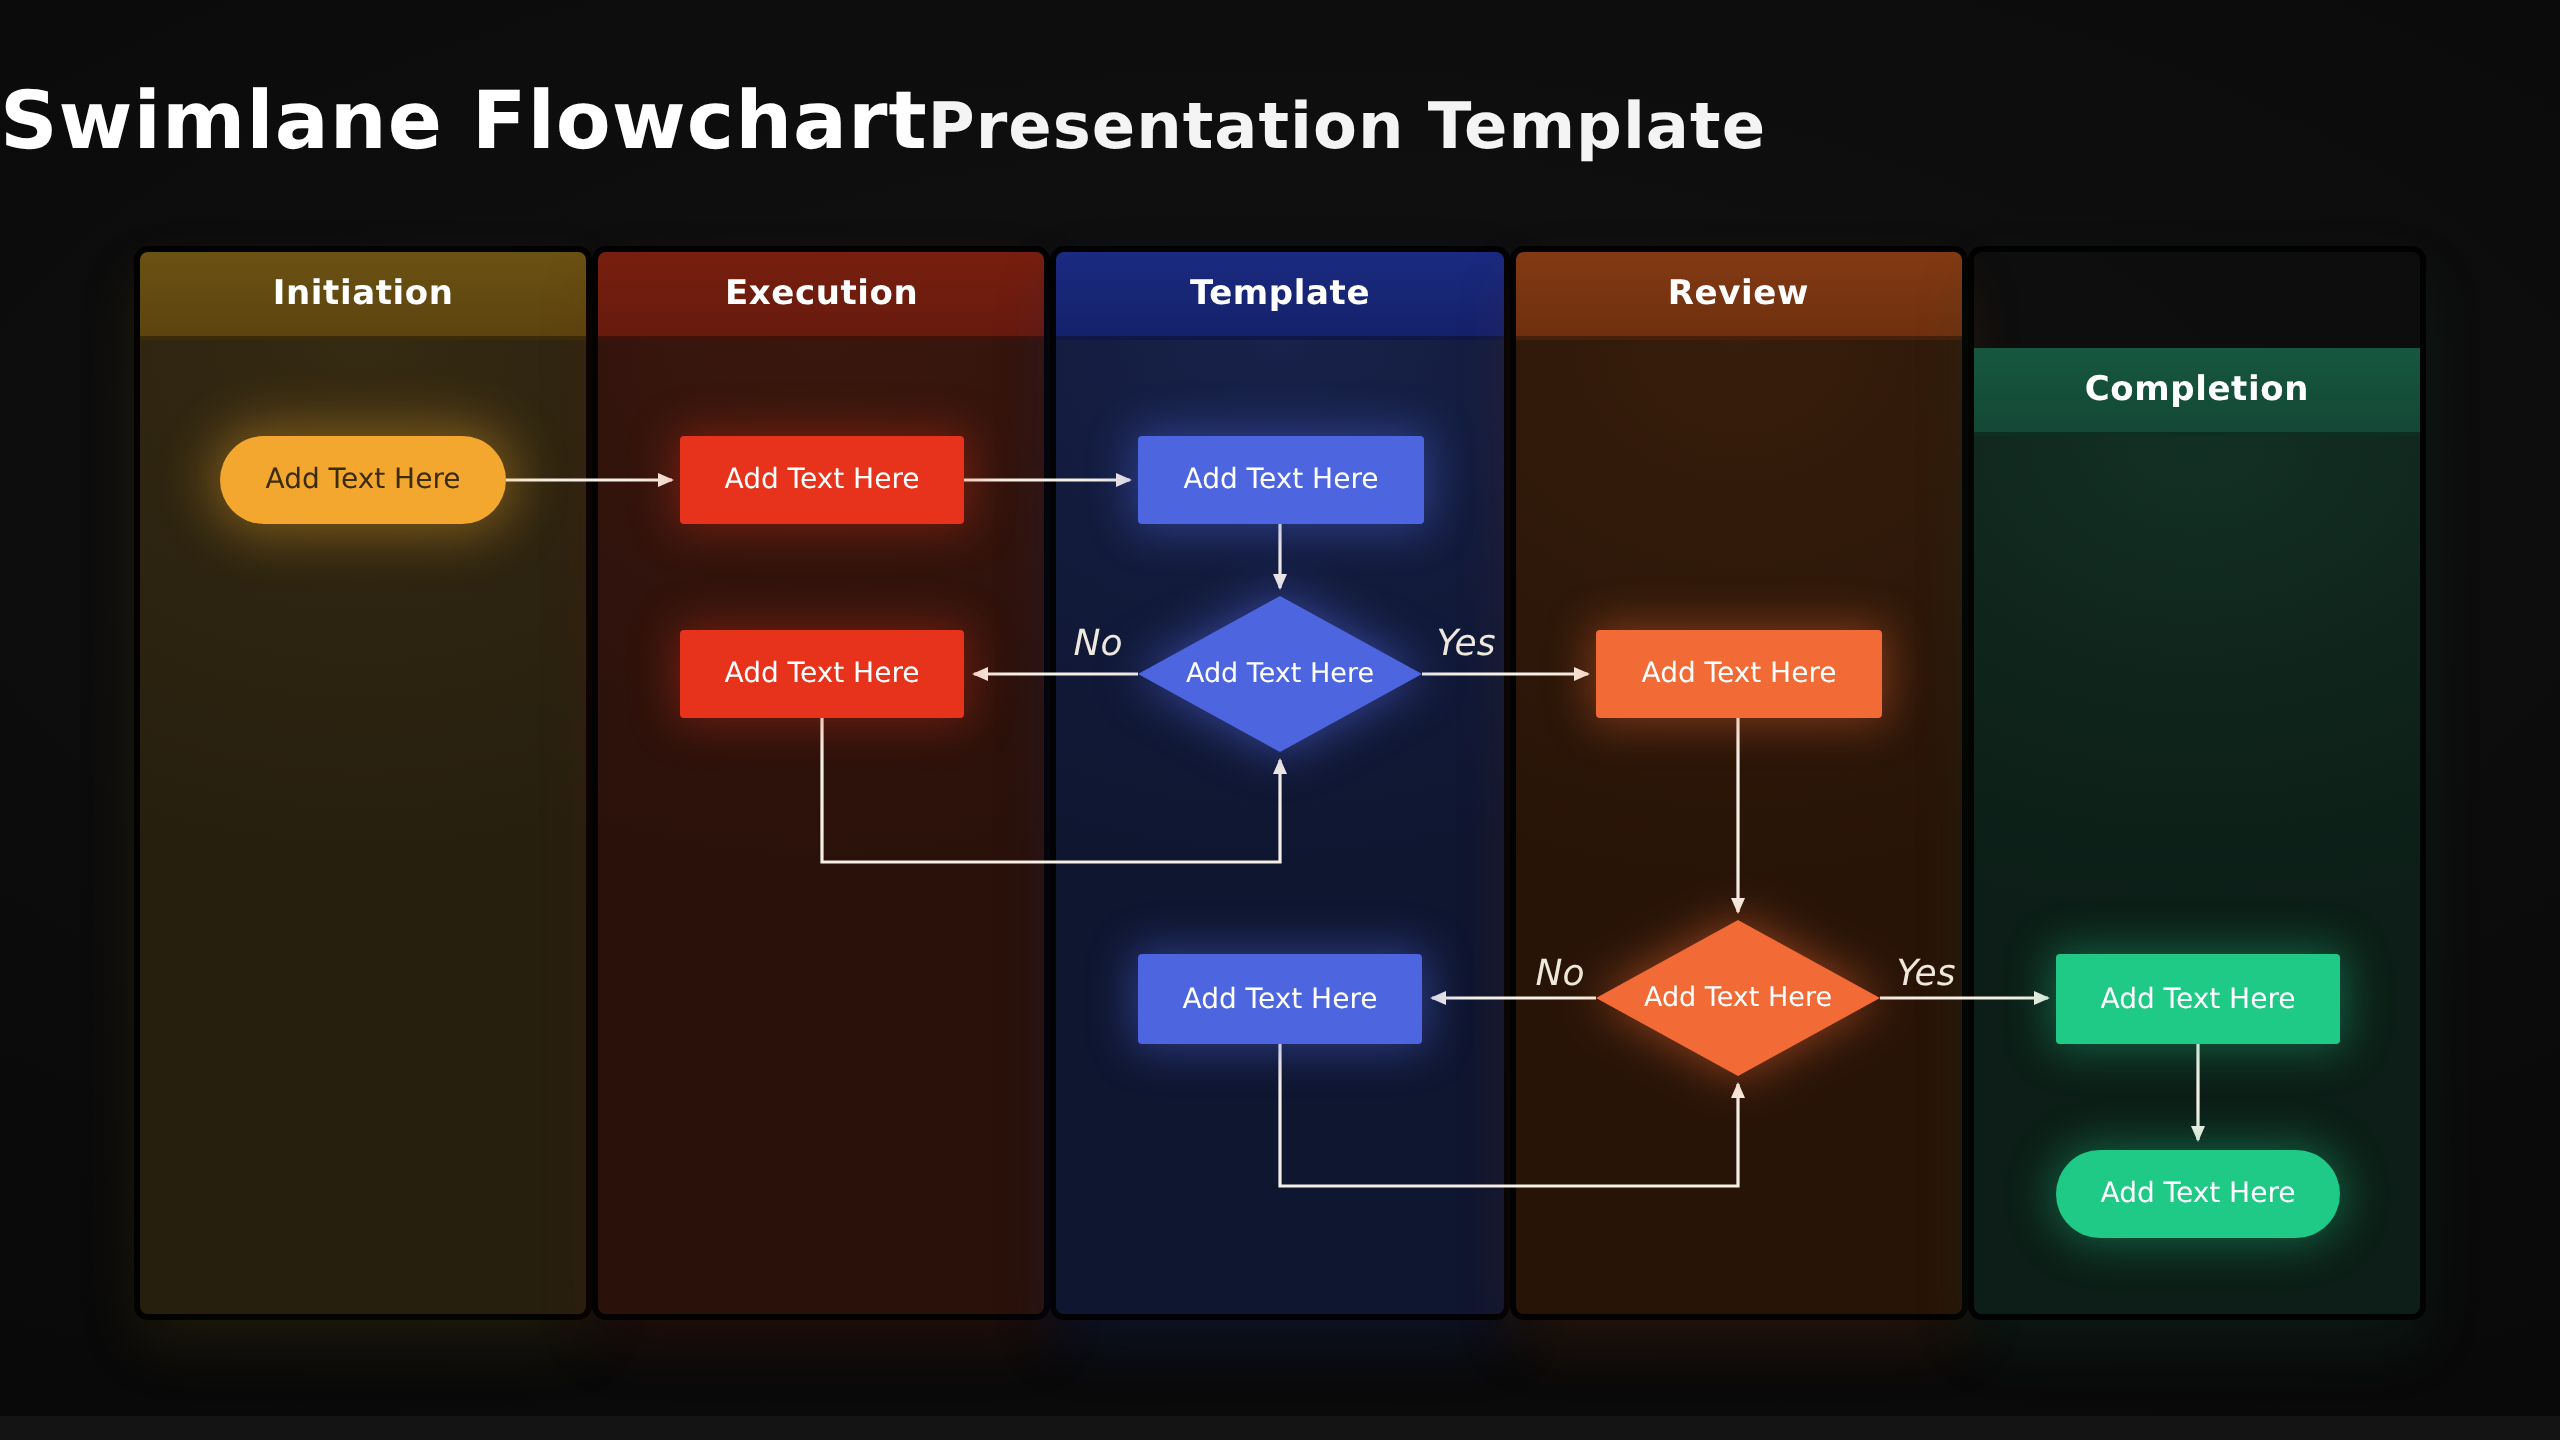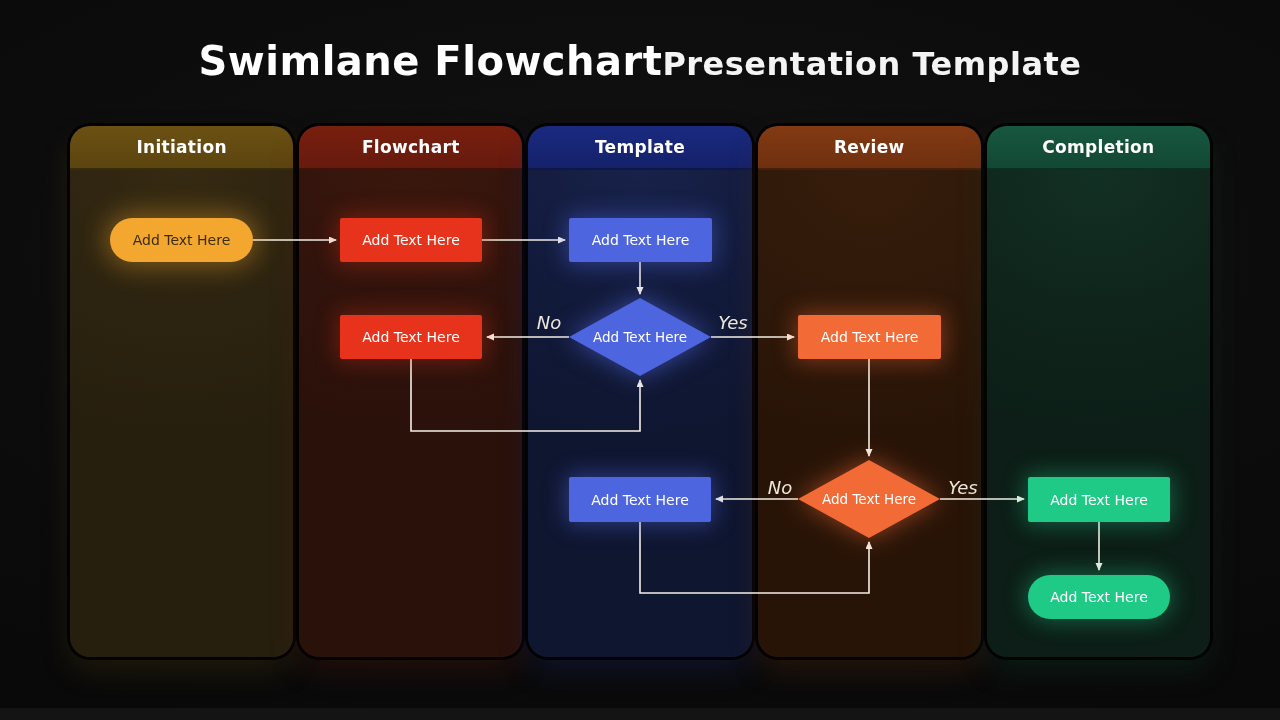--- a/index.html
+++ b/index.html
@@ -5,32 +5,32 @@
   html,body{margin:0;padding:0;background:#0a0a0a;}
   *{box-sizing:border-box;font-family:"DejaVu Sans","Liberation Sans",sans-serif;}
   .stage{
     position:relative;width:1280px;height:720px;margin:0 auto;
     background:radial-gradient(90% 70% at 50% 35%, #121212 0%, #0c0c0c 60%, #090909 100%);
     overflow:hidden;
   }
   
   .title-bar{
     position:absolute;top:38px;left:0;width:100%;
-    display:flex;justify-content:center;align-items:baseline;gap:0;
+    display:flex;justify-content:flex-start;align-items:baseline;gap:0;
     color:#ffffff;
   }
   .title-main{font-size:40px;font-weight:800;letter-spacing:.5px;}
   .title-sub{font-size:32px;font-weight:700;letter-spacing:.5px;color:#f4f4f4;}
   
   .lanes{
     position:absolute;left:70px;top:126px;width:1140px;height:531px;
     display:flex;gap:6px;
   }
   .lane{
-    flex:1 1 0;border-radius:20px;overflow:hidden;
+    flex:1 1 0;border-radius:4px;overflow:hidden;
     box-shadow:0 0 0 3px rgba(0,0,0,.85);
     display:flex;flex-direction:column;justify-content:flex-end;
   }
   .lane-header{
     height:44px;flex:0 0 44px;display:flex;align-items:center;justify-content:center;
     color:#fff;font-size:17px;font-weight:bold;letter-spacing:.3px;
     border-bottom:2px solid rgba(0,0,0,.45);
   }
   .lane-body{flex:1;}
   .lane-initiation  .lane-header{background:linear-gradient(180deg,#6b5112,#5c440f);}
@@ -38,21 +38,21 @@
   .lane-initiation  {box-shadow:0 0 0 3px rgba(0,0,0,.85),0 14px 30px rgba(107,81,18,.22);}
   .lane-planning    .lane-header{background:linear-gradient(180deg,#781f0f,#671a0d);}
   .lane-planning    .lane-body  {background:radial-gradient(140% 55% at 50% 0%,#3a170d 0%,#30130c 55%,#2a110a 100%);}
   .lane-planning    {box-shadow:0 0 0 3px rgba(0,0,0,.85),0 14px 30px rgba(120,31,15,.22);}
   .lane-execution   .lane-header{background:linear-gradient(180deg,#1a2a80,#14216b);}
   .lane-execution   .lane-body  {background:radial-gradient(140% 55% at 50% 0%,#18224a 0%,#121a3a 55%,#0f1630 100%);}
   .lane-execution   {box-shadow:0 0 0 3px rgba(0,0,0,.85),0 14px 30px rgba(26,42,128,.25);}
   .lane-review      .lane-header{background:linear-gradient(180deg,#823a13,#70300f);}
   .lane-review      .lane-body  {background:radial-gradient(140% 55% at 50% 0%,#371d0b 0%,#2e1809 55%,#281407 100%);}
   .lane-review      {box-shadow:0 0 0 3px rgba(0,0,0,.85),0 14px 30px rgba(130,58,19,.22);}
-  .lane-completion  .lane-header{background:linear-gradient(180deg,#175740,#124835);}
+  .lane-completion  .lane-header{background:linear-gradient(180deg,#175740,#124835);margin-top:48px;}
   .lane-completion  .lane-body  {background:radial-gradient(140% 55% at 50% 0%,#133024 0%,#0f241b 55%,#0c1e17 100%);}
   .lane-completion  {box-shadow:0 0 0 3px rgba(0,0,0,.85),0 14px 30px rgba(23,87,64,.22);}
   
   .node{
     position:absolute;display:flex;align-items:center;justify-content:center;
     font-size:14px;color:#ffffff;text-align:center;cursor:pointer;
   }
   .node-rect{border-radius:2px;}
   .node-pill{border-radius:22px;}
   .node-yellow{background:#f3a72e;color:#3b2c0c;box-shadow:0 0 26px 5px rgba(243,167,46,.40);}
@@ -86,21 +86,21 @@
     <span class="title-main">Swimlane Flowchart</span>
     <span class="title-sub">Presentation Template</span>
   </div>
 
   <div class="lanes">
     <div class="lane lane-initiation">
       <div class="lane-header">Initiation</div>
       <div class="lane-body"></div>
     </div>
     <div class="lane lane-planning">
-      <div class="lane-header">Flowchart</div>
+      <div class="lane-header">Execution</div>
       <div class="lane-body"></div>
     </div>
     <div class="lane lane-execution">
       <div class="lane-header">Template</div>
       <div class="lane-body"></div>
     </div>
     <div class="lane lane-review">
       <div class="lane-header">Review</div>
       <div class="lane-body"></div>
     </div>

